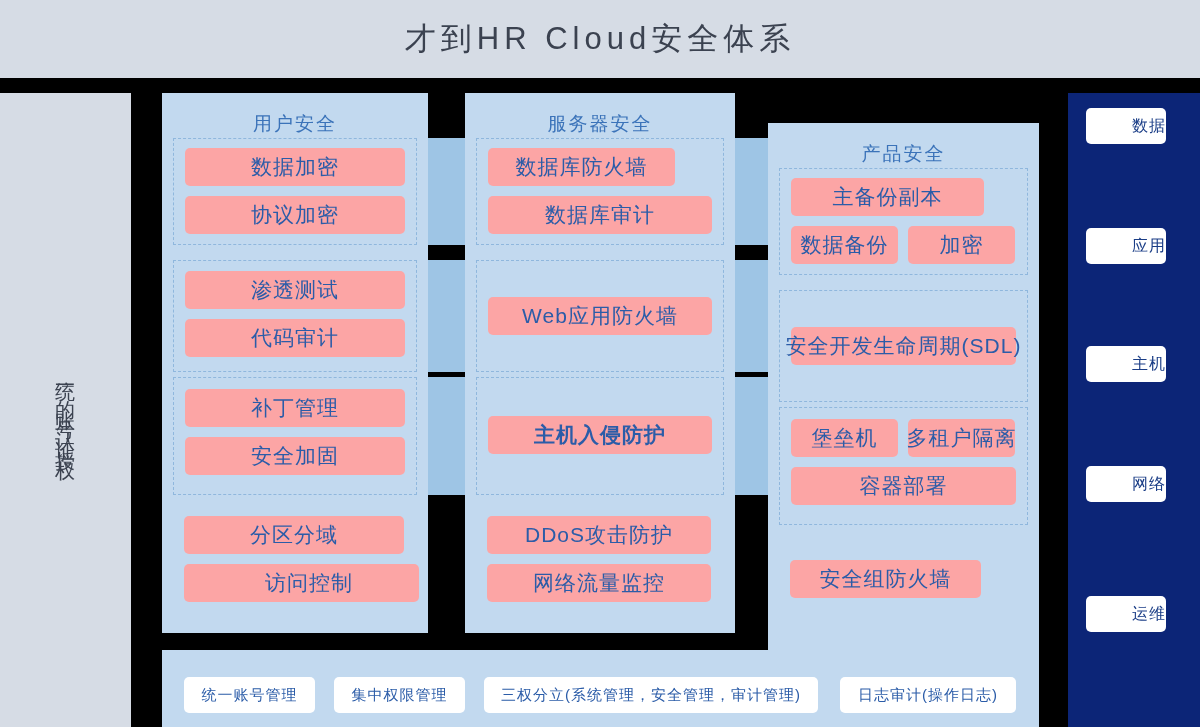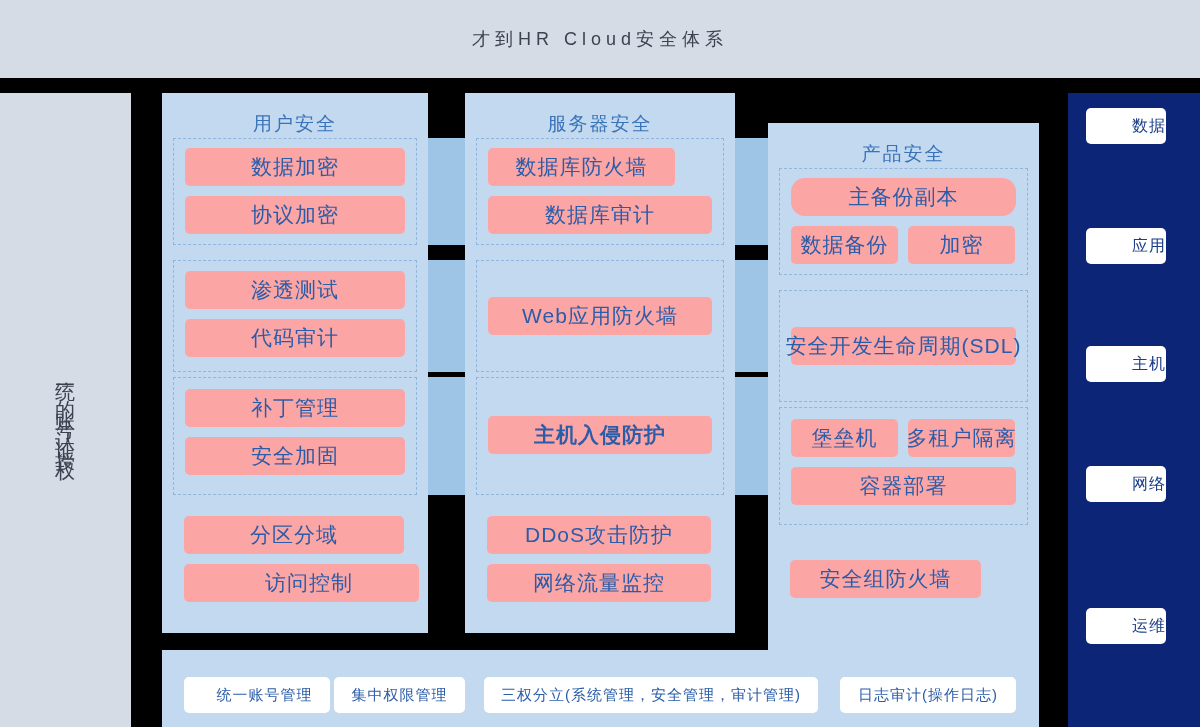--- a/index.html
+++ b/index.html
@@ -10,21 +10,21 @@
     overflow:hidden;
     position:relative;
   }
   
   .header{
     position:absolute;left:0;top:0;width:1200px;height:78px;
     background:#d6dce5;
     display:flex;align-items:center;justify-content:center;
   }
   .header-title{
-    font-size:18px;color:#3b4250;letter-spacing:5px;font-weight:400;
+    font-size:31px;color:#3b4250;letter-spacing:5px;font-weight:400;
     white-space:nowrap;
   }
   
   .left-rail{
     position:absolute;left:0;top:93px;width:131px;height:634px;
     background:#d6dce5;
     display:flex;align-items:center;justify-content:center;
   }
   .left-rail-text{
     writing-mode:vertical-rl;text-orientation:upright;
@@ -100,21 +100,21 @@
     </div>
     <div class="rail-pill" style="top: 135px;">
       <span>应用</span>
     </div>
     <div class="rail-pill" style="top: 253px;">
       <span>主机</span>
     </div>
     <div class="rail-pill" style="top: 373px;">
       <span>网络</span>
     </div>
-    <div class="rail-pill" style="top: 503px; margin-top: 12px;">
+    <div class="rail-pill" style="top: 503px;">
       <span>运维</span>
     </div>
   </div>
 
 <div class="stage" id="stage">
     <div class="bridge" style="left: 297px; width: 37px; top: 60px; height: 107px;"></div>
     <div class="bridge" style="left: 604px; width: 33px; top: 60px; height: 107px;"></div>
     <div class="bridge" style="left: 297px; width: 37px; top: 182px; height: 112px;"></div>
     <div class="bridge" style="left: 604px; width: 33px; top: 182px; height: 112px;"></div>
     <div class="bridge" style="left: 297px; width: 37px; top: 299px; height: 118px;"></div>
@@ -179,21 +179,21 @@
           <span>DDoS攻击防护</span>
         </div>
         <div class="card" style="top: 62px; height: 38px; left: 11px; width: 224px;">
           <span>网络流量监控</span>
         </div>
       </div>
     </div>
     <div class="column col3" style="left: 637px; width: 271px;">
       <div class="col-title">产品安全</div>
       <div class="group" style="top: 45px; height: 107px;">
-        <div class="card" style="top: 9px; height: 38px; left: 11px; width: 225px; border-radius: 14px;">
+        <div class="card" style="top: 9px; height: 38px; left: 11px; width: 193px;">
           <span>主备份副本</span>
         </div>
         <div class="card" style="top: 57px; height: 38px; width: 107px; left: 11px;">
           <span>数据备份</span>
         </div>
         <div class="card" style="top: 57px; height: 38px; width: 107px; left: 128px;">
           <span>加密</span>
         </div>
       </div>
       <div class="group" style="top: 167px; height: 112px;">
@@ -212,21 +212,21 @@
           <span>容器部署</span>
         </div>
       </div>
       <div class="group nodash" style="top: 409px; height: 116px;">
         <div class="card" style="top: 28px; height: 38px; left: 11px; width: 191px;">
           <span>安全组防火墙</span>
         </div>
       </div>
     </div>
     <div class="bottom-bar">
-      <div class="bottom-card" style="left: 22px; width: 131px; padding-left: 15px;">
+      <div class="bottom-card" style="left: 22px; width: 131px;">
         <span>统一账号管理</span>
       </div>
       <div class="bottom-card" style="left: 172px; width: 131px;">
         <span>集中权限管理</span>
       </div>
       <div class="bottom-card" style="left: 322px; width: 334px;">
         <span>三权分立(系统管理，安全管理，审计管理)</span>
       </div>
       <div class="bottom-card" style="left: 678px; width: 176px;">
         <span>日志审计(操作日志)</span>

